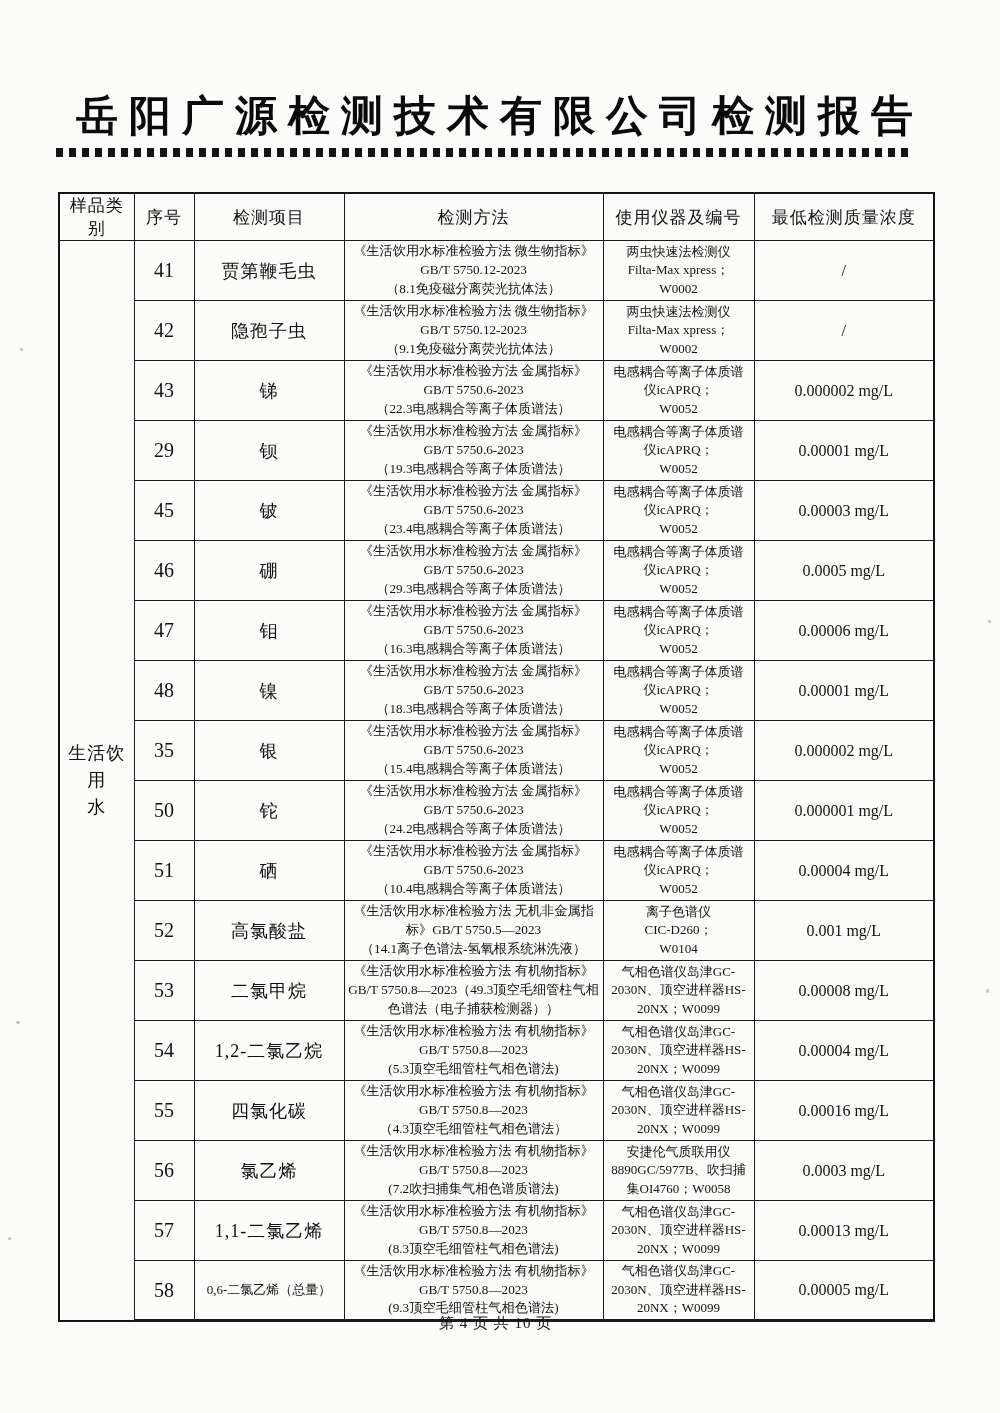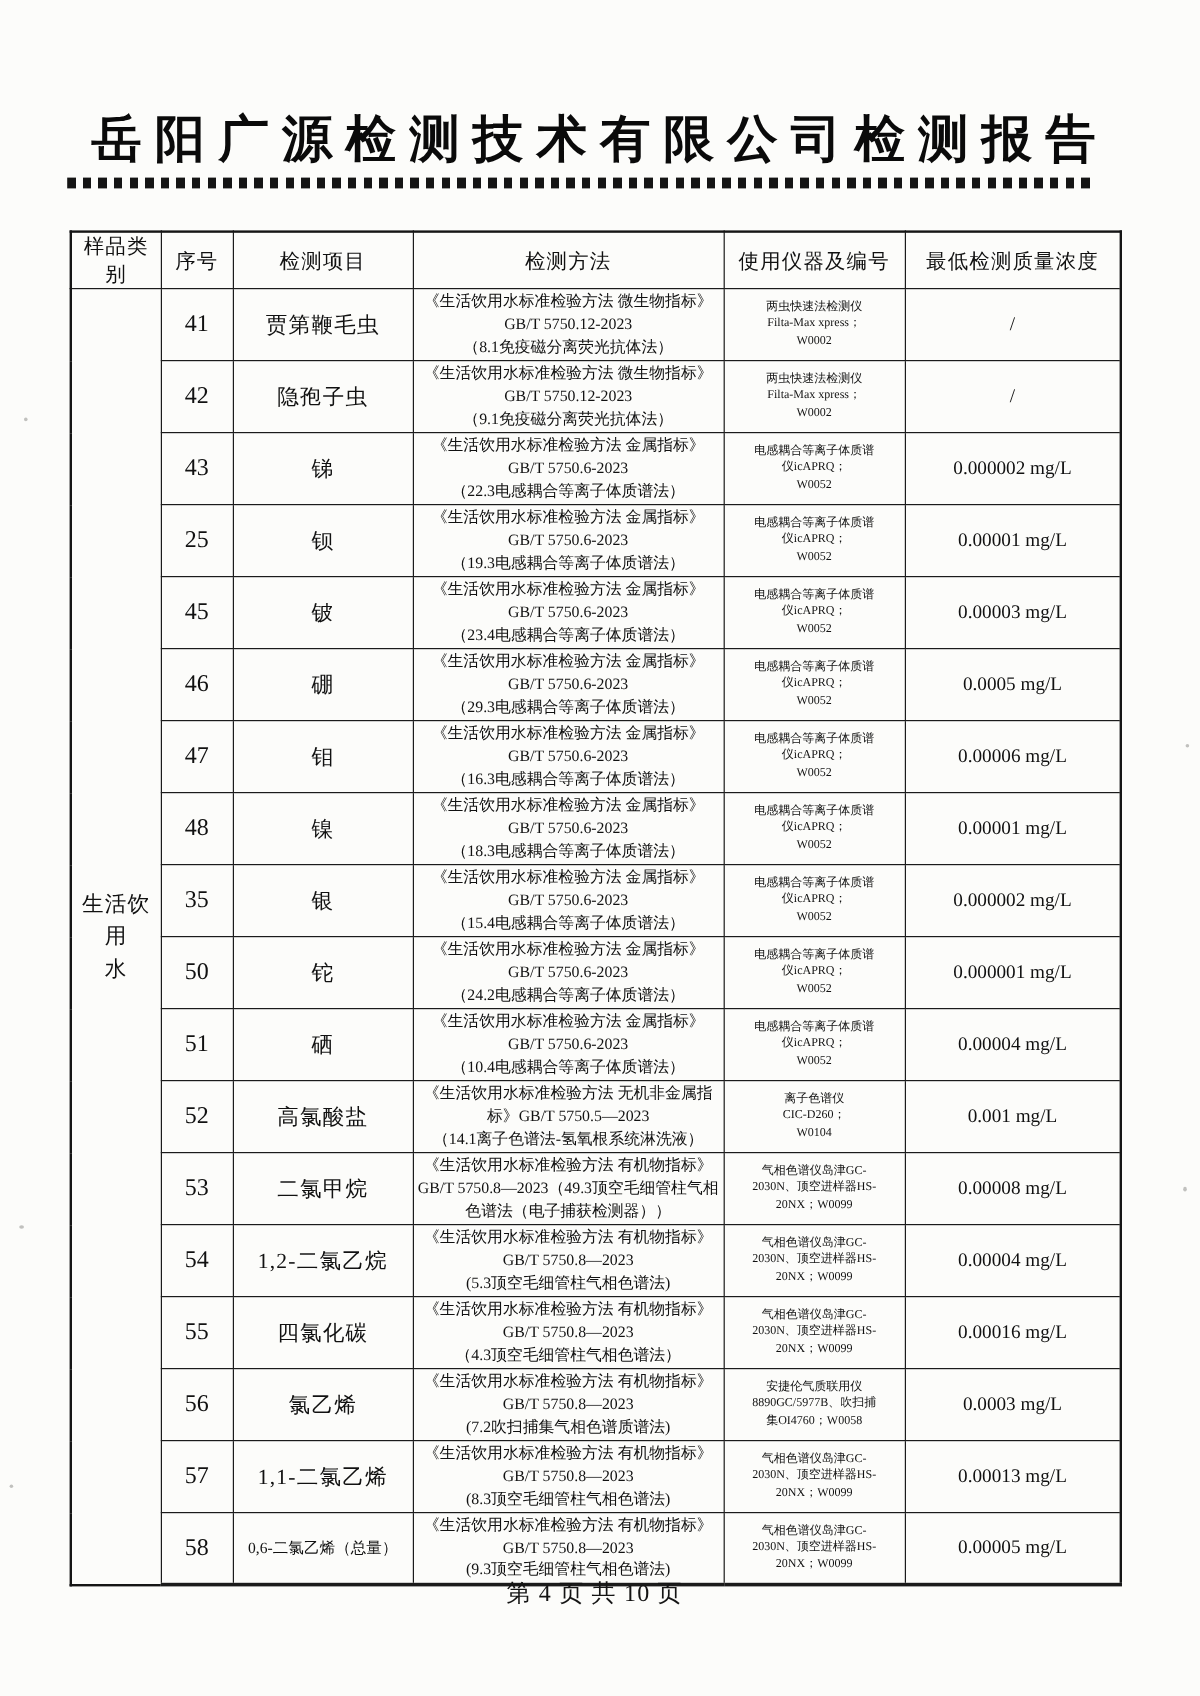--- a/index.html
+++ b/index.html
@@ -66,28 +66,28 @@
     white-space:pre-line;line-height:1.5;
   }
   td.seq{font-size:20px;}
   td.item{font-size:18px;letter-spacing:1px;}
   td.item.small{font-size:13px;letter-spacing:0;}
   td.method{
     font-size:13.2px;line-height:1.42;
     white-space:pre-line;
   }
   td.instrument{
-    font-size:10px;line-height:1.42;
+    font-size:13px;line-height:1.42;
     white-space:pre-line;
   }
   td.limit{font-size:16px;}
 
   .footer{
     position:absolute;left:58px;top:1314px;width:875px;
-    text-align:center;font-size:20px;color:#141414;
+    text-align:center;font-size:15px;color:#141414;
     letter-spacing:1px;
   }
 
   .speck{position:absolute;background:rgba(40,40,35,.28);border-radius:50%;}
 </style>
 </head>
 <body>
 
 <div class="page">
 
@@ -145,21 +145,21 @@
           <td class="item">锑</td>
           <td class="method">《生活饮用水标准检验方法 金属指标》
 GB/T 5750.6-2023
 （22.3电感耦合等离子体质谱法）</td>
           <td class="instrument">电感耦合等离子体质谱
 仪icAPRQ；
 W0052</td>
           <td class="limit">0.000002 mg/L</td>
         </tr>
         <tr>
-          <td class="seq">25</td>
+          <td class="seq">29</td>
           <td class="item">钡</td>
           <td class="method">《生活饮用水标准检验方法 金属指标》
 GB/T 5750.6-2023
 （19.3电感耦合等离子体质谱法）</td>
           <td class="instrument">电感耦合等离子体质谱
 仪icAPRQ；
 W0052</td>
           <td class="limit">0.00001 mg/L</td>
         </tr>
         <tr>

